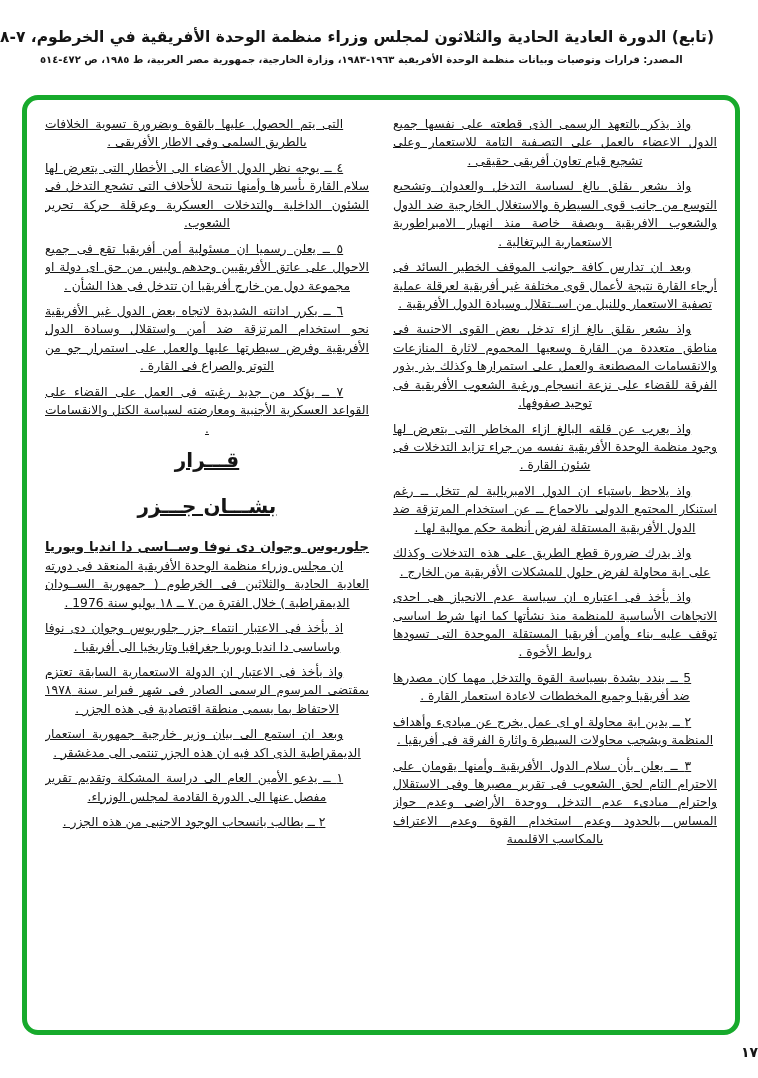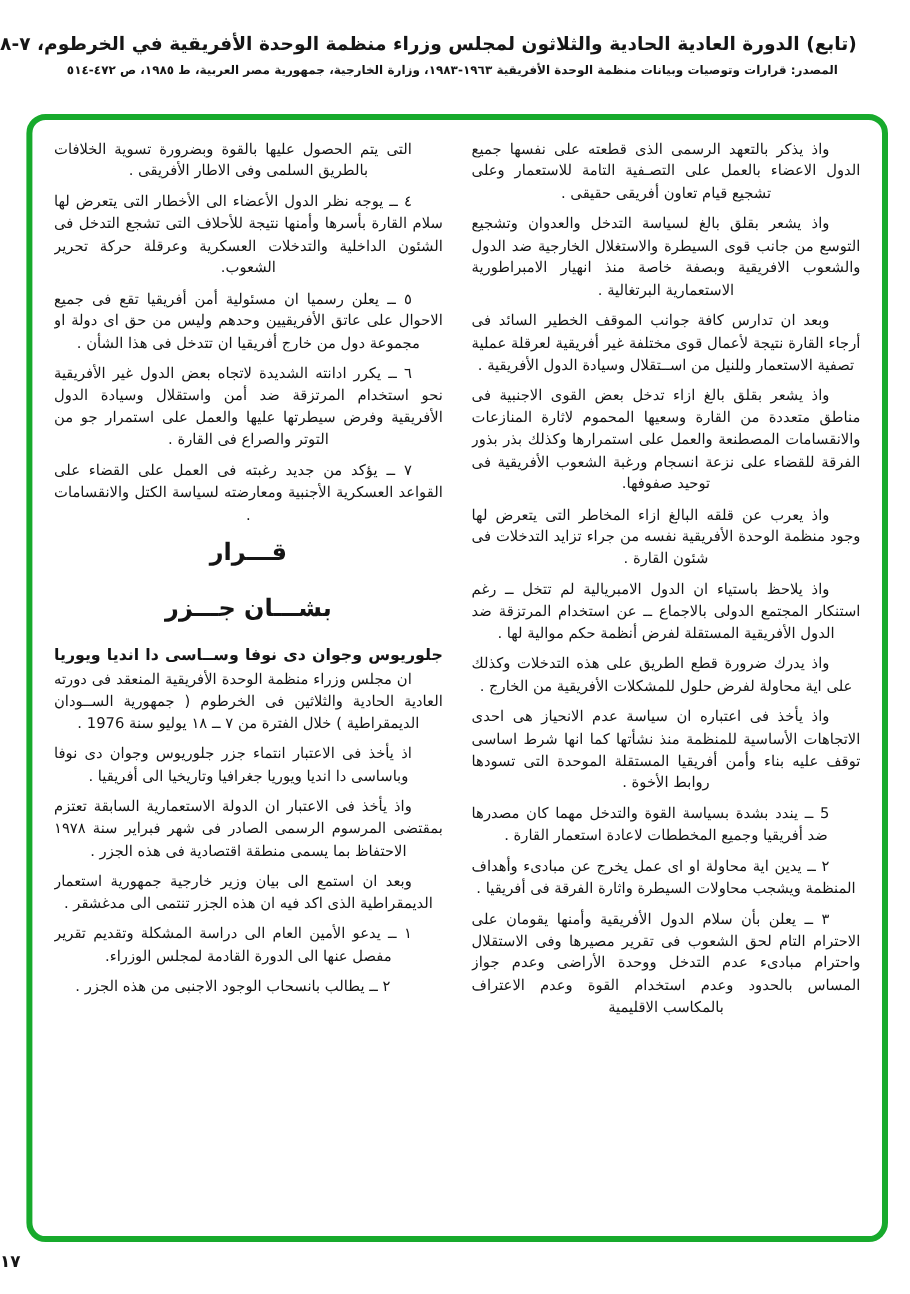--- a/index.html
+++ b/index.html
@@ -19,21 +19,21 @@
   .hdr1 {
     font-weight: bold;
     font-size: 15.5px;
     text-align: center;
     white-space: nowrap;
   }
   .hdr2 {
     font-weight: bold;
     font-size: 10px;
     margin-top: 8px;
-    text-align: center;
+    text-align: left;
     white-space: nowrap;
   }
   .frame {
     position: absolute;
     left: 22px; top: 95px;
     width: 718px; height: 940px;
     box-sizing: border-box;
     border: 5px solid #17aa2c;
     border-radius: 16px;
     padding: 15px 18px 8px 18px;
@@ -46,20 +46,21 @@
     height: 100%;
     overflow: hidden;
   }
   .col {
     flex: 1 1 0;
     direction: rtl;
     text-align: justify;
     font-size: 12.3px;
     line-height: 1.5;
     overflow: hidden;
+    text-decoration: underline;
   }
   .col p {
     margin: 0 0 7px 0;
     text-indent: 2.1em;
     text-align-last: center;
   }
   .res-ref {
     direction: ltr;
     text-align: left;
     font-family: "DejaVu Serif", serif;
@@ -77,21 +78,21 @@
   .col p.subject {
     font-weight: bold;
     font-size: 13.2px;
     text-indent: 0;
     text-align-last: justify;
     margin-bottom: 0;
   }
   .page-number {
     position: absolute;
     top: 1044px; left: 0; right: 0;
-    text-align: left;
+    text-align: right;
     font-size: 14px;
     font-weight: bold;
   }
 </style>
 </head>
 <body>
 
 <div class="header">
   <div class="hdr1">(تابع) الدورة العادية الحادية والثلاثون لمجلس وزراء منظمة الوحدة الأفريقية في الخرطوم، ٧-١٨ يوليه ١٩٧٨</div>
   <div class="hdr2">المصدر: قرارات وتوصيات وبيانات منظمة الوحدة الأفريقية ١٩٦٣-١٩٨٣، وزارة الخارجية، جمهورية مصر العربية، ط ١٩٨٥، ص ٤٧٢-٥١٤</div>

